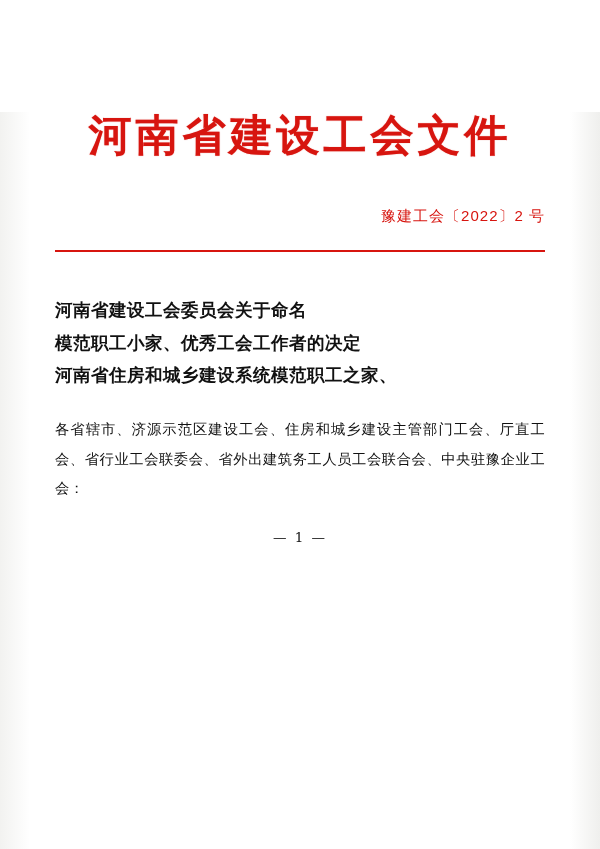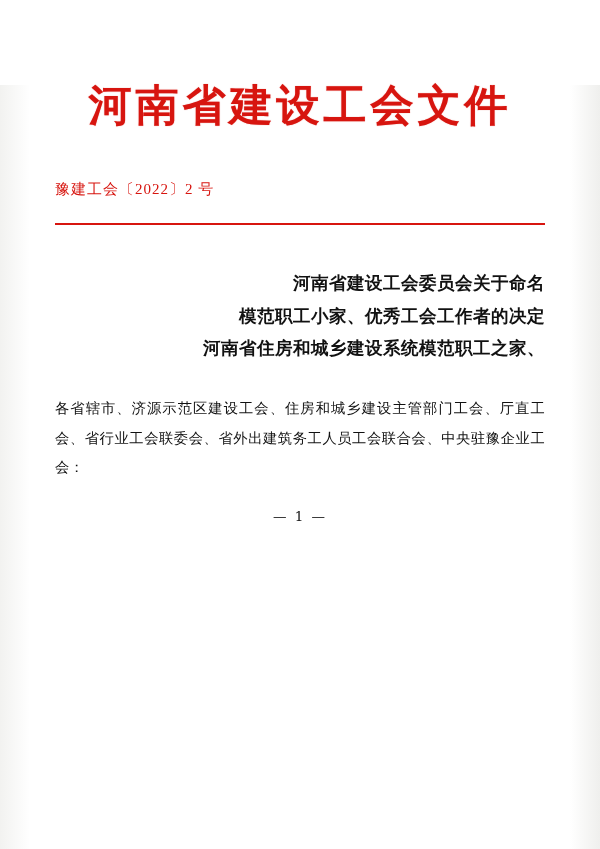--- a/index.html
+++ b/index.html
@@ -29,57 +29,57 @@
     pointer-events: none;
   }
   .doc-inner {
     position: relative;
     padding: 0 55px;
     z-index: 2;
   }
   .masthead {
     text-align: center;
     color: #d7150f;
-    font-family: Liberation Mono, monospace;
+    font-family: Liberation Sans, sans-serif;
     font-weight: bold;
     font-size: 43px;
     letter-spacing: 4px;
-    margin-top: 85px;
+    margin-top: 112px;
     line-height: 1.1;
     text-shadow: 0 0 1px rgba(215,21,15,0.5);
   }
   .doc-number {
-    text-align: left;
+    text-align: right;
     color: #d7150f;
     font-size: 15px;
     letter-spacing: 1px;
     margin-top: 48px;
-    font-family: Liberation Serif, serif;
+    font-family: Liberation Sans, sans-serif;
   }
   .red-rule {
     height: 2px;
     background: #d7150f;
     margin: 24px 0 0 0;
     width: 100%;
   }
   .title-block {
-    text-align: right;
+    text-align: left;
     margin-top: 42px;
     color: #111;
     font-weight: bold;
     font-size: 17.5px;
     line-height: 1.85;
     letter-spacing: 0.5px;
   }
   .title-line {
     display: block;
     white-space: nowrap;
   }
   .body-block {
-    margin-top: 30px;
+    margin-top: 24px;
     color: #111;
     font-size: 14.3px;
     line-height: 2.04;
     letter-spacing: 0.3px;
     text-align: justify;
   }
   .para {
     margin: 0;
   }
   .para.indent {

